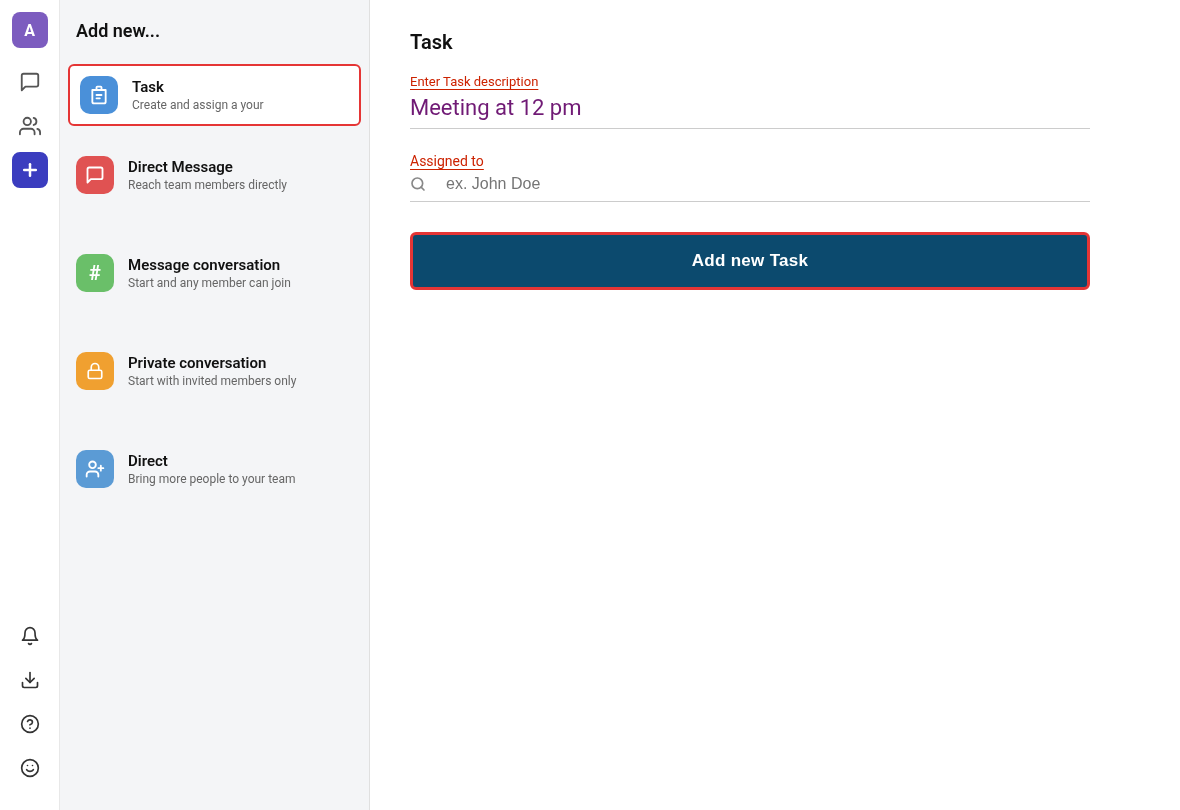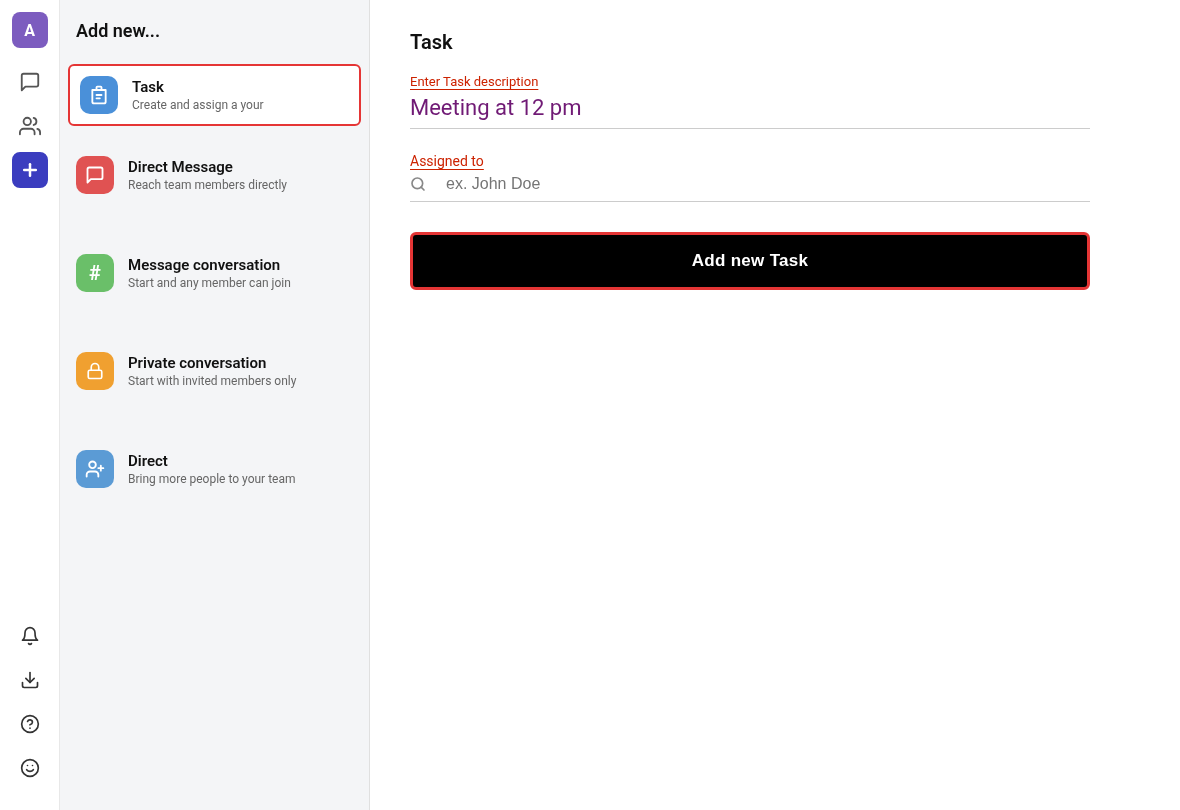--- a/index.html
+++ b/index.html
@@ -158,21 +158,21 @@
       font-size: 16px;
       color: #aaa;
       background: transparent;
       flex: 1;
     }
 
     .add-task-btn {
       margin-top: 30px;
       width: 680px;
       height: 58px;
-      background: #000000;
+      background: #0c4a6e;
       color: #fff;
       font-size: 17px;
       font-weight: 700;
       border: 3px solid #e53535;
       border-radius: 6px;
       cursor: pointer;
       display: flex;
       align-items: center;
       justify-content: center;
       letter-spacing: 0.3px;

